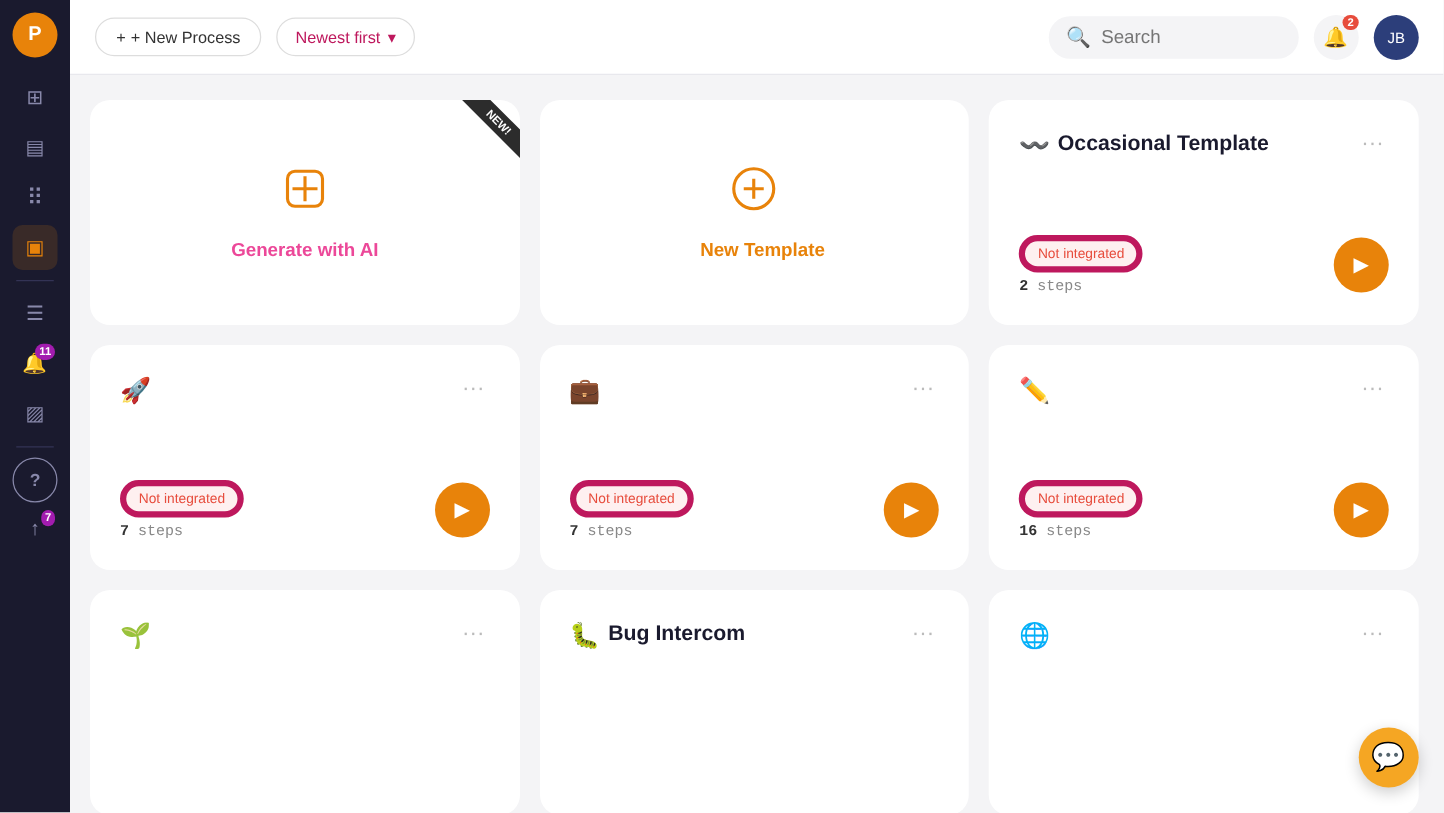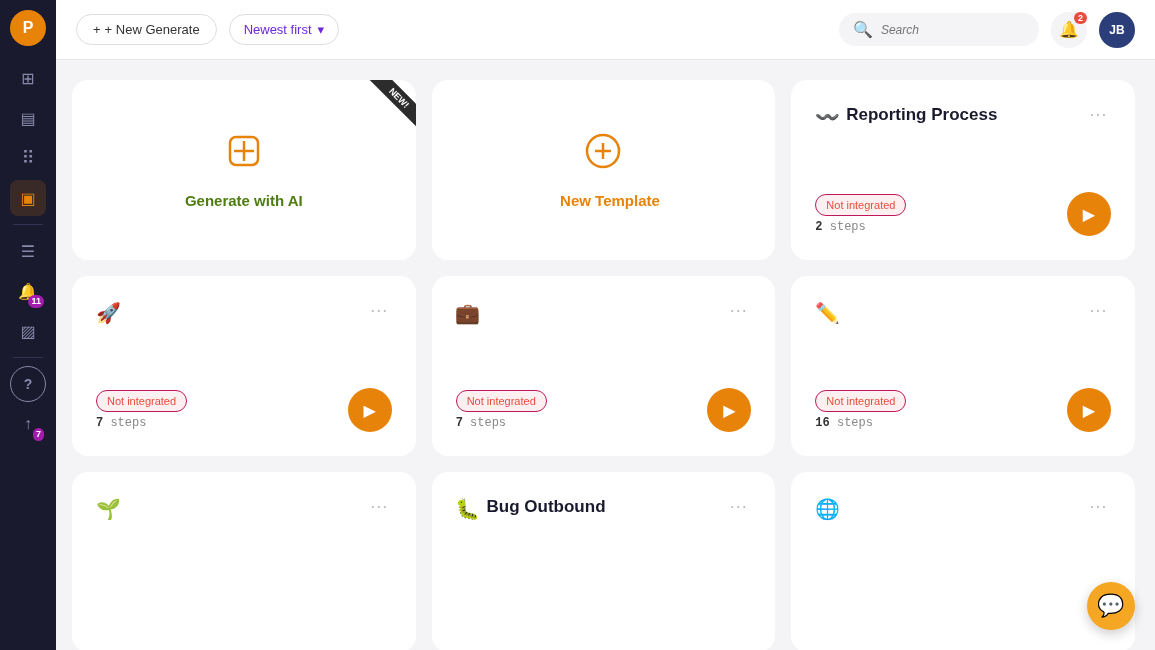--- a/index.html
+++ b/index.html
@@ -33,21 +33,20 @@
       font-size: 16px;
       cursor: pointer;
       position: relative;
     }
     .sidebar-icon.active { color: #e8830a; background: rgba(232,131,10,0.15); }
     .badge {
       position: absolute; top: 2px; right: 2px;
       background: #a21caf; color: white; font-size: 9px;
       border-radius: 8px; padding: 1px 3px; line-height: 1.2;
       font-weight: bold;
-      margin-top: 20px;
     }
     .sidebar-divider {
       width: 30px; height: 1px; background: #333355; margin: 4px 0;
     }
 
     
     .main {
       flex: 1;
       display: flex;
       flex-direction: column;
@@ -77,34 +76,34 @@
       color: #333;
     }
     .sort-btn {
       display: flex; align-items: center; gap: 6px;
       background: white;
       border: 1.5px solid #ddd;
       border-radius: 20px;
       padding: 7px 14px;
       font-size: 13px;
       cursor: pointer;
-      color: #6d28d9;
+      color: #be185d;
     }
     .topbar-spacer { flex: 1; }
     .search-box {
       display: flex; align-items: center;
       background: #f4f4f6;
       border-radius: 20px;
       padding: 7px 14px;
       gap: 8px;
       width: 200px;
     }
     .search-box input {
-      border: none; background: transparent; font-size: 12px;
-      outline: none; color: #1d4ed8; width: 100%; font-style: italic;
+      border: none; background: transparent; font-size: 15px;
+      outline: none; color: #1d4ed8; width: 100%;
     }
     .notif-btn {
       width: 36px; height: 36px;
       background: #f4f4f6;
       border-radius: 50%;
       display: flex; align-items: center; justify-content: center;
       cursor: pointer;
       position: relative;
       font-size: 16px;
       color: #555;
@@ -113,21 +112,21 @@
       position: absolute; top: 0; right: 0;
       background: #e74c3c; color: white; font-size: 9px;
       border-radius: 8px; padding: 1px 4px;
       font-weight: bold;
     }
     .avatar {
       width: 36px; height: 36px;
       background: #2c3e7a;
       border-radius: 50%;
       display: flex; align-items: center; justify-content: center;
-      color: white; font-size: 12px; font-weight: bold;
+      color: white; font-size: 12px; font-weight: normal;
       cursor: pointer;
     }
 
     
     .content {
       flex: 1;
       overflow-y: auto;
       padding: 20px 20px 20px 16px;
     }
     .cards-grid {
@@ -174,21 +173,21 @@
       justify-content: center;
       gap: 12px;
     }
     .card-ai-icon {
       font-size: 36px;
       color: #e8830a;
     }
     .card-ai-label {
       font-size: 15px;
       font-weight: 600;
-      color: #4d7c0f;
+      color: #ec4899;
     }
 
     
     .card-new-tpl {
       align-items: center;
       justify-content: center;
       gap: 12px;
     }
     .card-new-tpl-icon {
       font-size: 36px;
@@ -241,21 +240,21 @@
       flex-direction: column;
       gap: 4px;
     }
     .not-integrated-badge {
       background: #fef0f0;
       color: #e74c3c;
       font-size: 11px;
       font-weight: 500;
       padding: 4px 10px;
       border-radius: 20px;
-      border: 1px solid #be185d;
+      border: 5px solid #be185d;
       display: inline-block;
     }
     .steps-label {
       font-size: 12px;
       color: #888;
       font-family: Liberation Mono, monospace;
     }
     .steps-label strong { color: #333; font-weight: 700; }
     .play-btn {
       width: 44px; height: 44px;
@@ -325,21 +324,21 @@
     <span>↑</span>
     <span class="badge">7</span>
   </div>
 </nav>
 
 <div class="main">
 
   <header class="topbar">
     <button class="new-template-btn">
       <span>+</span>
-      <span style="margin-left:-2px;">+ New Generate</span>
+      <span style="margin-left:-2px;">+ New Process</span>
     </button>
     <button class="sort-btn">
       <span>Newest first</span>
       <span>▾</span>
     </button>
     <div class="topbar-spacer"></div>
     <div class="search-box">
       <span style="color:#aaa;">🔍</span>
       <input type="text" placeholder="Search" style="">
     </div>
@@ -377,21 +376,21 @@
             <line x1="12" y1="20" x2="28" y2="20" stroke="#e8830a" stroke-width="2.5"></line>
           </svg>
         </div>
         <div class="card-new-tpl-label">New Template</div>
       </div>
 
       <div class="card">
         <div class="card-header">
           <div class="card-title">
             <span class="card-title-emoji">〰️</span>
-            <span>Reporting Process</span>
+            <span>Occasional Template</span>
           </div>
           <div class="card-menu-btn">···</div>
         </div>
         <div class="card-footer">
           <div class="card-footer-left">
             <span class="not-integrated-badge">Not integrated</span>
             <span class="steps-label"><strong>2</strong> <span>steps</span></span>
           </div>
           <div class="play-btn">▶</div>
         </div>
@@ -451,21 +450,21 @@
             <span class="card-title-emoji">🌱</span>
           </div>
           <div class="card-menu-btn">···</div>
         </div>
       </div>
 
       <div class="card">
         <div class="card-header">
           <div class="card-title">
             <span class="card-title-emoji">🐛</span>
-            <span>Bug Outbound</span>
+            <span>Bug Intercom</span>
           </div>
           <div class="card-menu-btn">···</div>
         </div>
       </div>
 
       <div class="card">
         <div class="card-header">
           <div class="card-title">
             <span class="card-title-emoji">🌐</span>
           </div>

